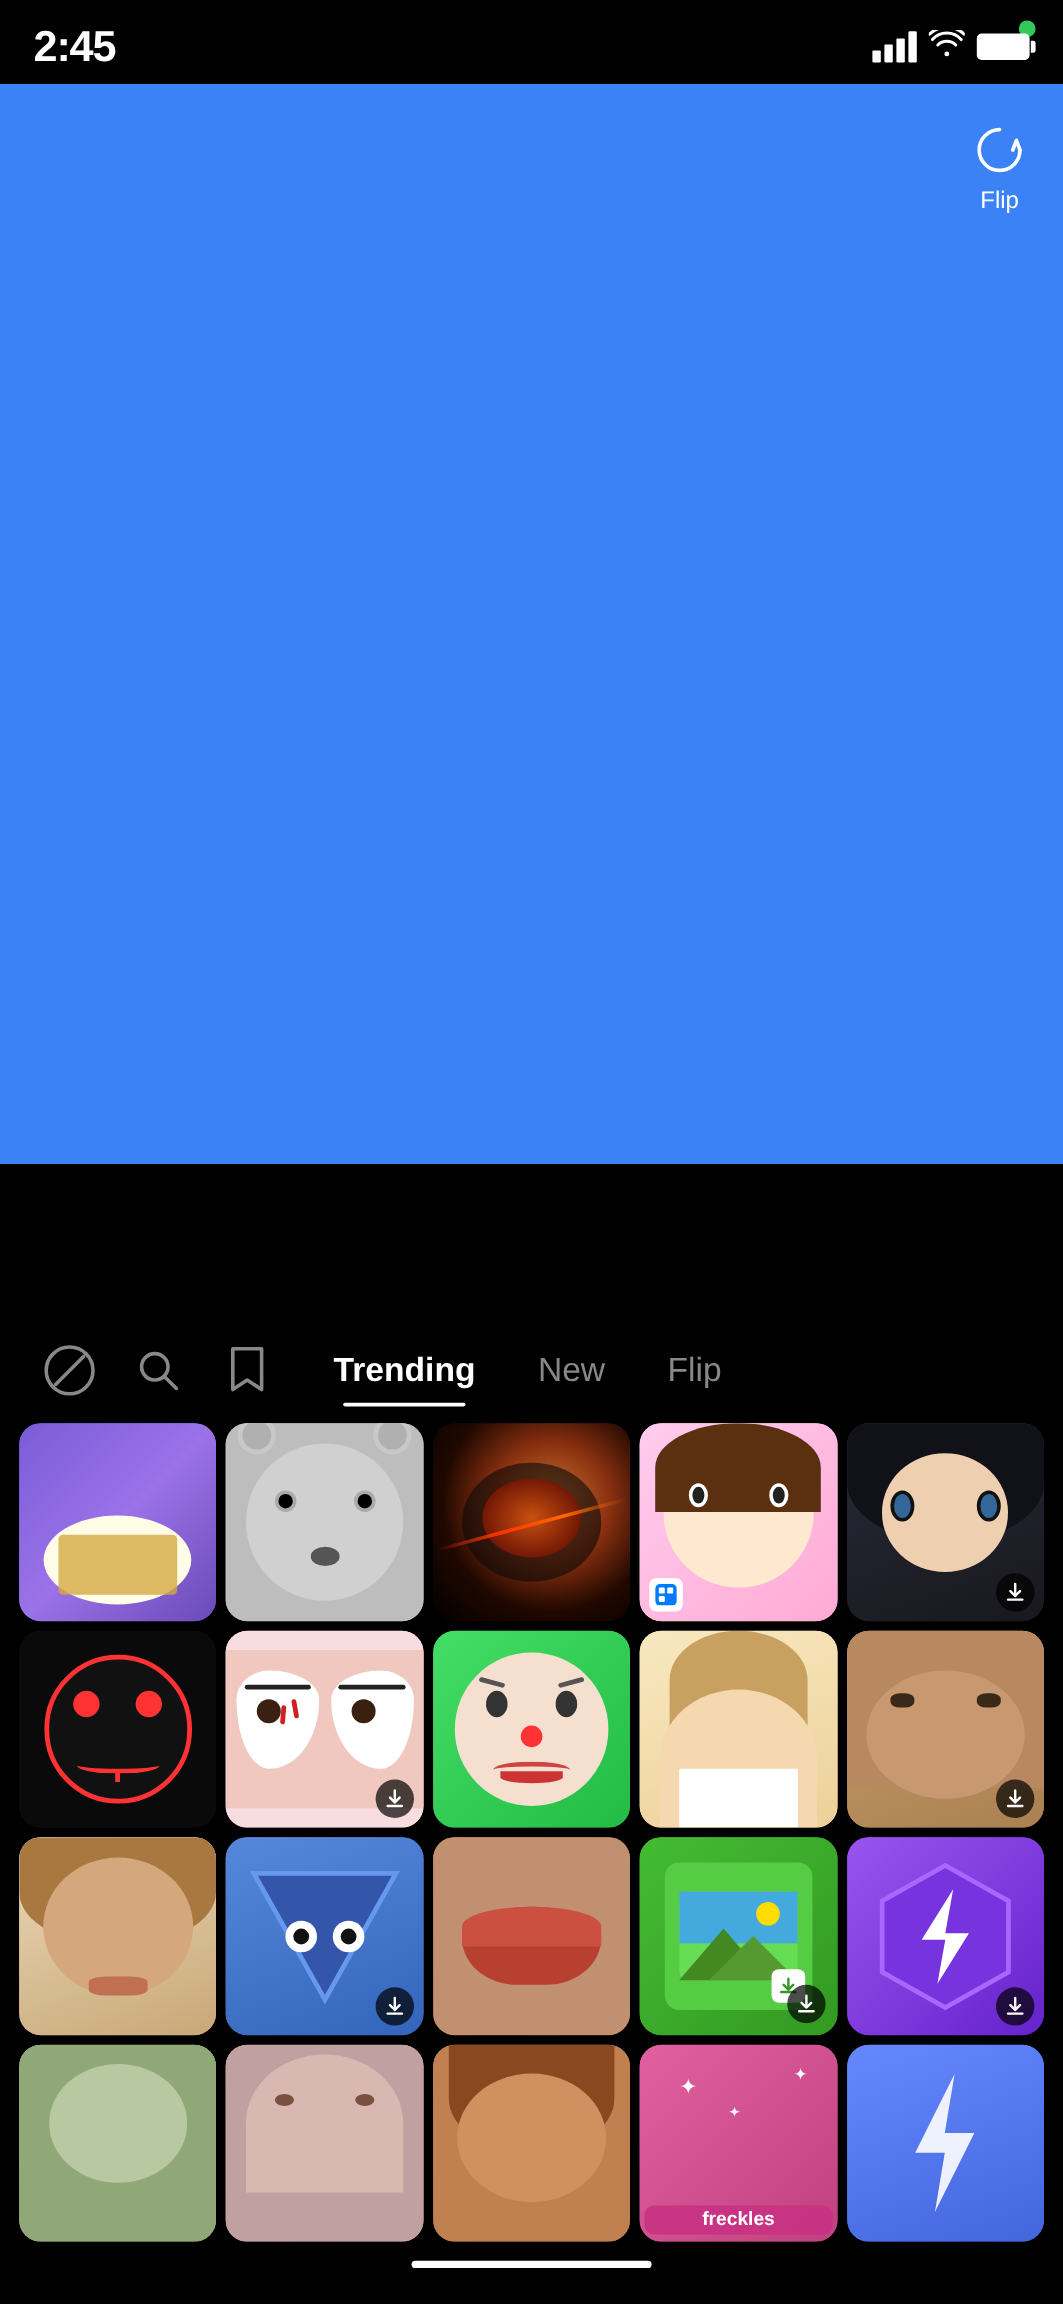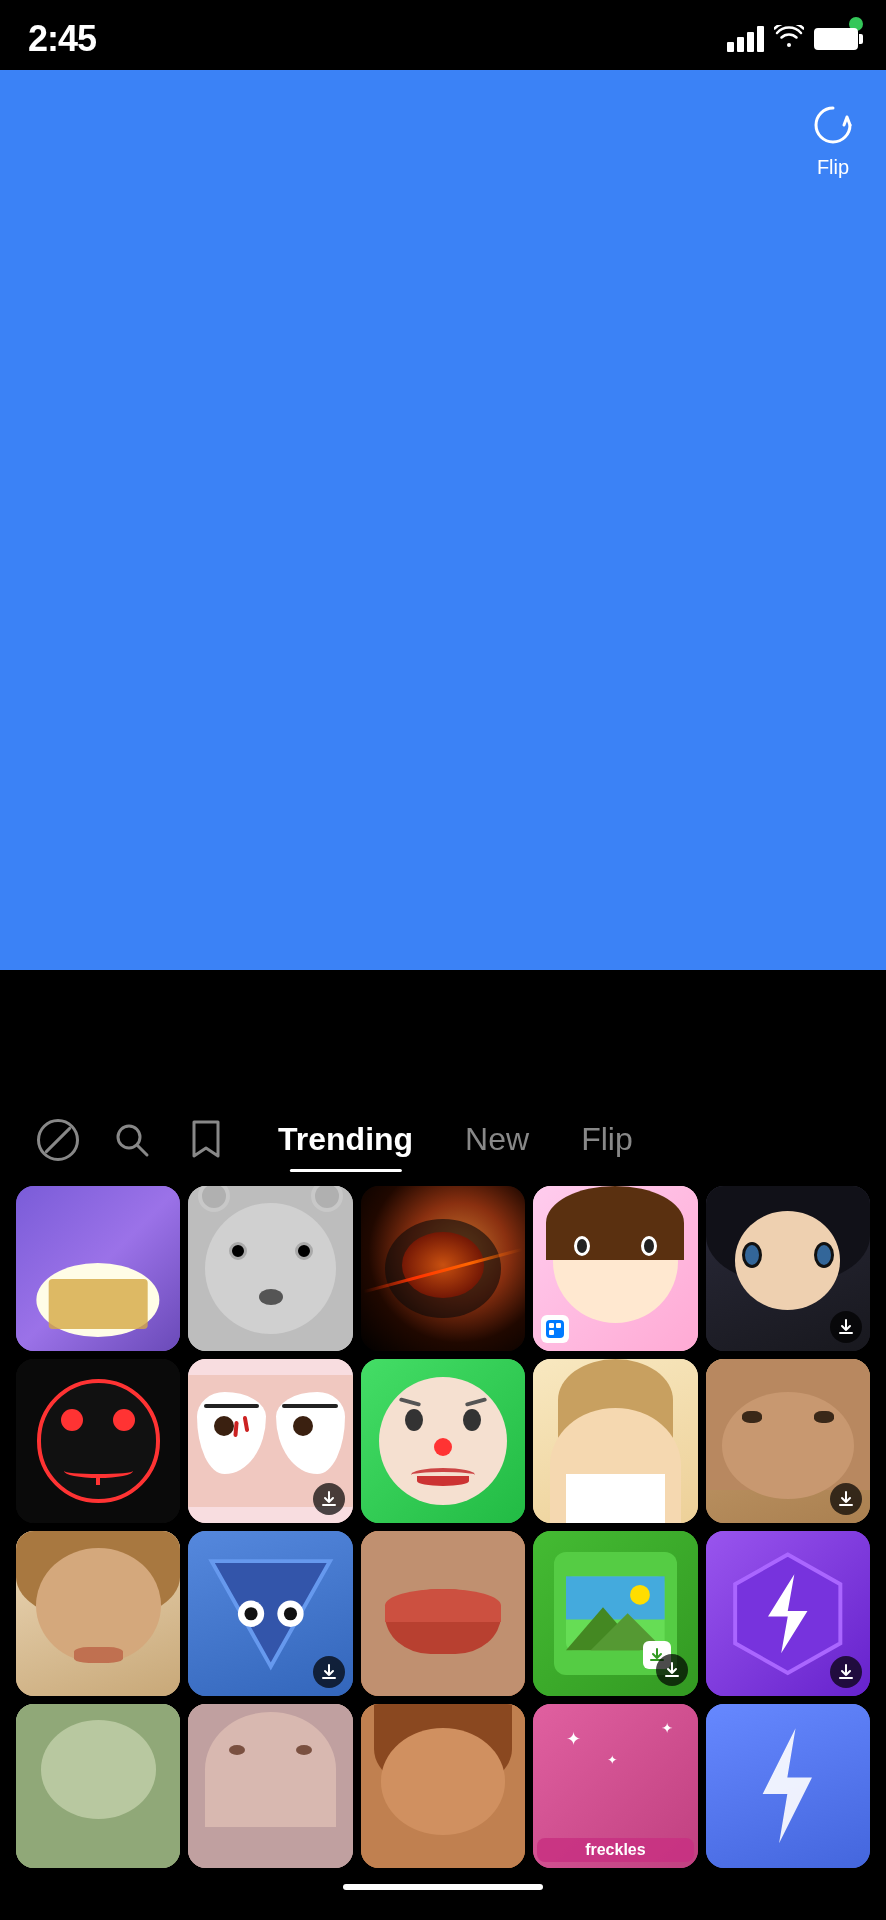--- a/index.html
+++ b/index.html
@@ -124,21 +124,21 @@
       width: 56px;
       height: 56px;
       display: flex;
       align-items: center;
       justify-content: center;
       margin-right: 18px;
       cursor: pointer;
     }
     .tab-item {
       padding: 12px 26px;
-      font-size: 32px;
+      font-size: 28px;
       color: #888;
       cursor: pointer;
       position: relative;
       white-space: nowrap;
     }
     .tab-item.active {
       color: #fff;
       font-weight: 700;
     }
     .tab-item.active::after {

